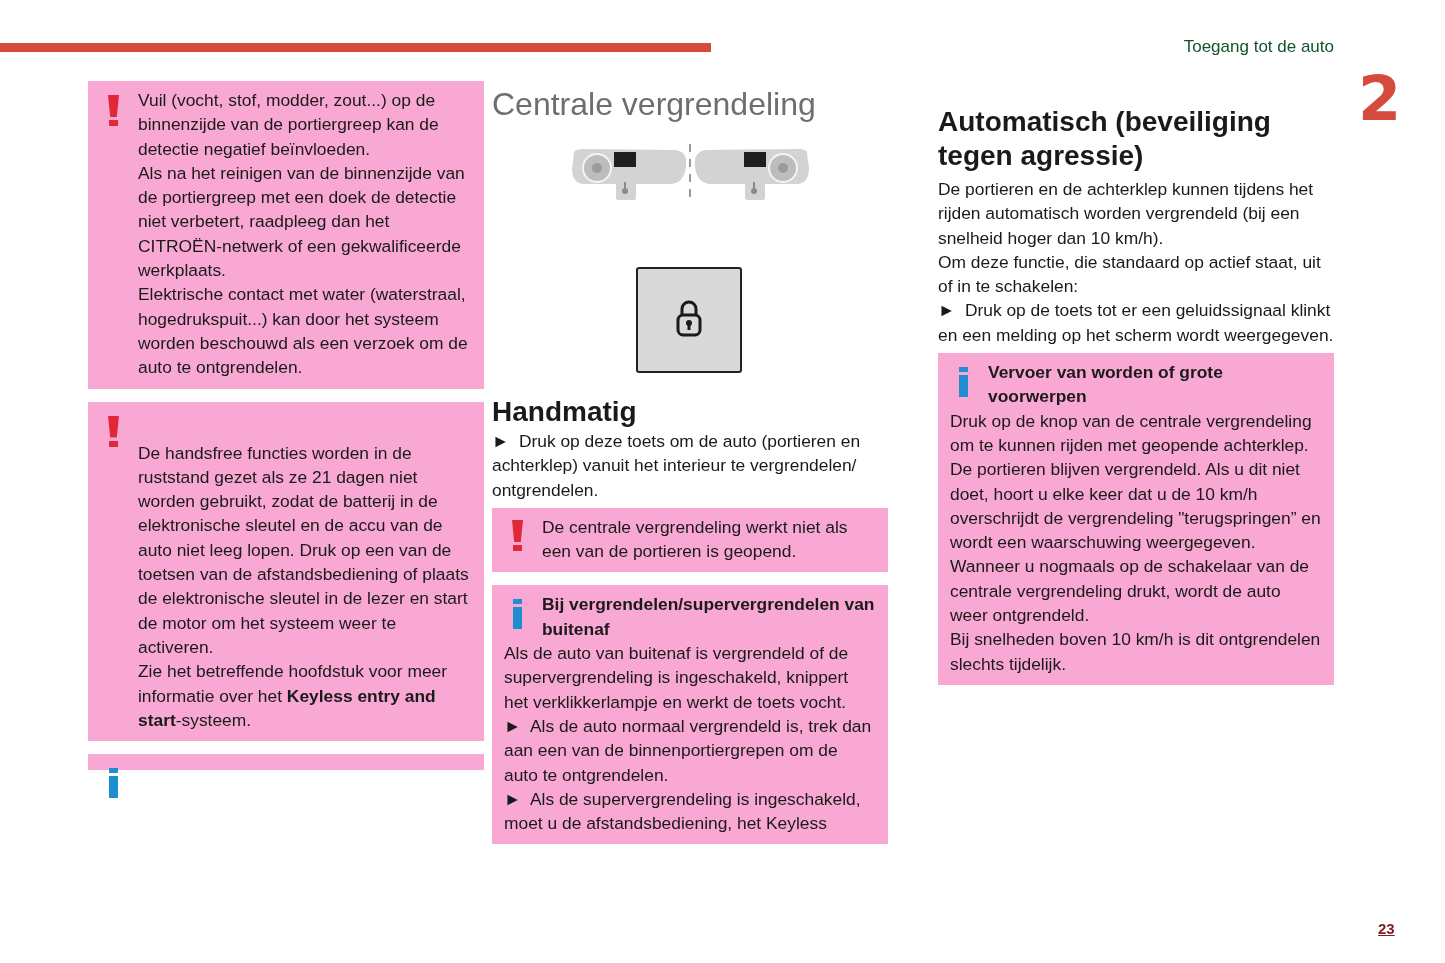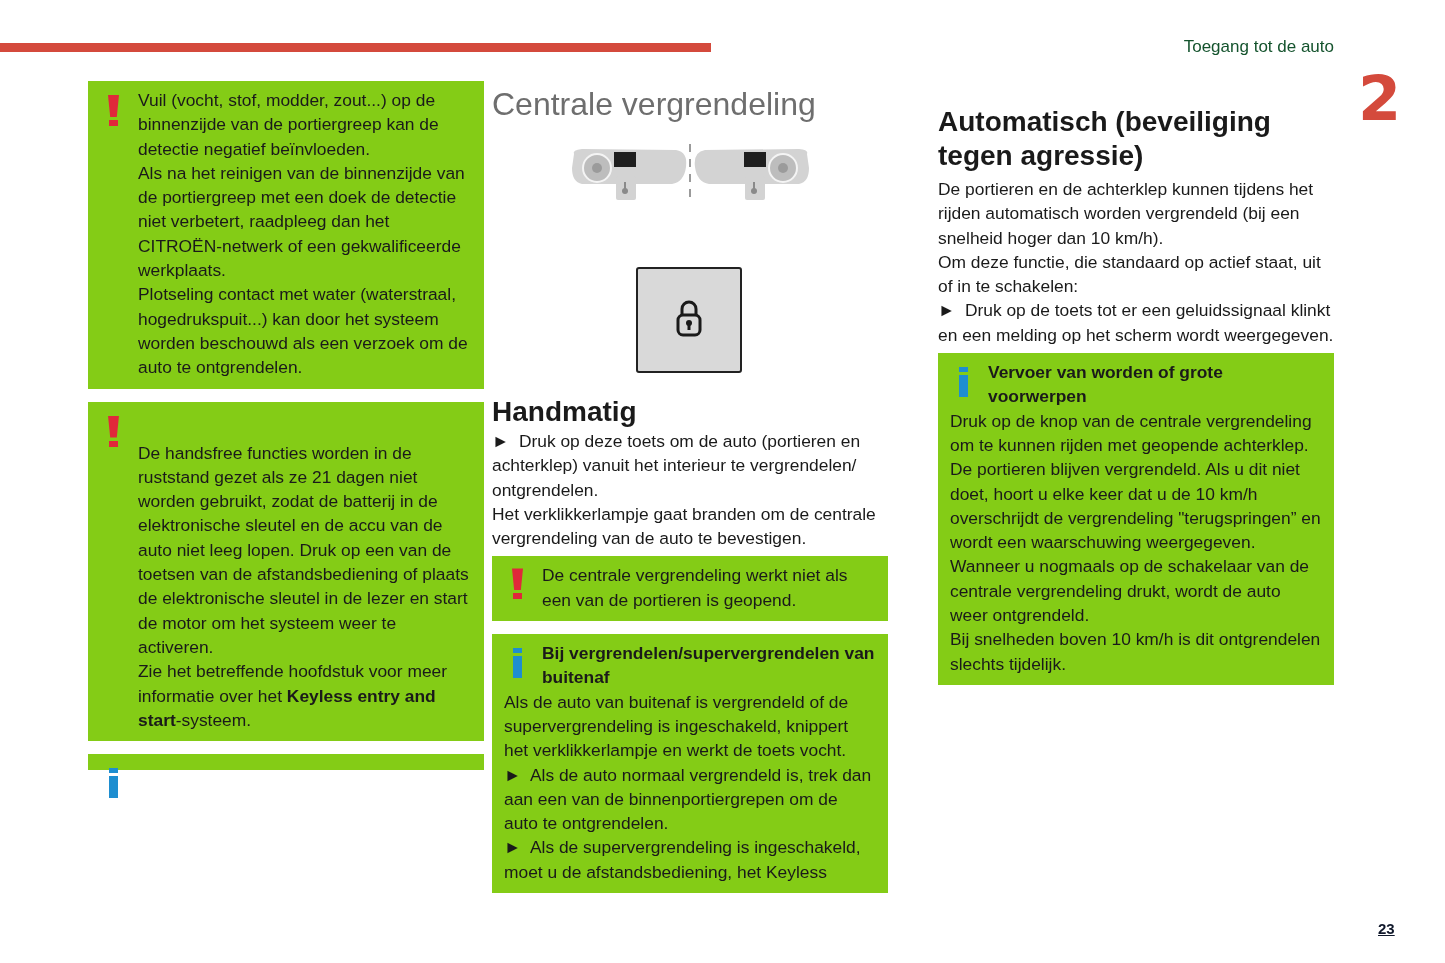--- a/index.html
+++ b/index.html
@@ -2,28 +2,28 @@
 <html><head>
 <meta charset="utf-8">
 <style>
   html, body { margin: 0; padding: 0; background: #ffffff; }
   body { width: 1445px; height: 963px; position: relative; overflow: hidden;
          font-family: "Liberation Sans", sans-serif; color: #1a1a1a; }
   .topbar { position: absolute; left: 0; top: 43px; width: 711px; height: 9px; background: #d44a3c; }
   .running-head { position: absolute; right: 111px; top: 37px; font-size: 17px; color: #14532d; }
   .chapter-num { position: absolute; left: 1358px; top: 68px; font-size: 62px; font-weight: bold; color: #d44a3c;
                  font-family: "DejaVu Sans", sans-serif; line-height: 1; }
-  .page-num { position: absolute; left: 1378px; top: 920px; font-size: 15px; font-weight: bold; color: #0f172a; text-decoration: underline; }
+  .page-num { position: absolute; left: 1378px; top: 920px; font-size: 15px; font-weight: bold; color: #7f1d1d; text-decoration: underline; }
 
   .col { position: absolute; top: 81px; width: 396px; }
   .col1 { left: 88px; }
   .col2 { left: 492px; }
   .col3 { left: 938px; }
 
-  .box { background: #84cc16; padding: 7px 12px 9px 12px; font-size: 17.4px; line-height: 24.3px; margin-bottom: 13px; position: relative; }
+  .box { background: #f9a8d4; padding: 7px 12px 9px 12px; font-size: 17.4px; line-height: 24.3px; margin-bottom: 13px; position: relative; }
   .box p { margin: 0; }
   .box .indent { padding-left: 38px; }
   .icon-excl { position: absolute; left: 20px; top: 14px; width: 11px; height: 32px; }
   .icon-excl .bar { position: absolute; left: 0; top: 0; width: 11px; height: 22px; background: #e0283a; clip-path: polygon(0 0,100% 0,80% 100%,20% 100%); }
   .icon-excl .dot { position: absolute; left: 1px; top: 25px; width: 9px; height: 6px; background: #e0283a; }
   .icon-info { position: absolute; left: 21px; top: 14px; width: 9px; height: 32px; }
   .icon-info .dot { position: absolute; left: 0; top: 0; width: 9px; height: 5px; background: #1e8ed0; }
   .icon-info .stem { position: absolute; left: 0; top: 8px; width: 9px; height: 22px; background: #1e8ed0; }
   b { font-weight: bold; }
 
@@ -44,21 +44,21 @@
 
 <div class="col col1">
   <div class="box">
     <span class="icon-excl">
         <span class="bar"></span>
         <span class="dot"></span>
       </span>
     <p class="indent" style="padding-left:38px;text-indent:0;">
       <span>Vuil (vocht, stof, modder, zout...) op de binnenzijde van de portiergreep kan de detectie negatief beïnvloeden.</span><br>
       <span>Als na het reinigen van de binnenzijde van de portiergreep met een doek de detectie niet verbetert, raadpleeg dan het CITROËN-netwerk of een gekwalificeerde werkplaats.</span><br>
-      <span>Plotseling contact met water (waterstraal, hogedrukspuit...) kan door het systeem worden beschouwd als een verzoek om de auto te ontgrendelen.</span>
+      <span>Elektrische contact met water (waterstraal, hogedrukspuit...) kan door het systeem worden beschouwd als een verzoek om de auto te ontgrendelen.</span>
     </p>
   </div>
 
   <div class="box">
     <span class="icon-excl">
         <span class="bar"></span>
         <span class="dot"></span>
       </span>
     <p style="padding-left:38px;margin-top:32px;">
       <span>De handsfree functies worden in de ruststand gezet als ze 21 dagen niet worden gebruikt, zodat de batterij in de elektronische sleutel en de accu van de auto niet leeg lopen. Druk op een van de toetsen van de afstandsbediening of plaats de elektronische sleutel in de lezer en start de motor om het systeem weer te activeren.</span><br>
@@ -109,21 +109,20 @@
         <rect x="2" y="16" width="22" height="20" rx="5" fill="none" stroke="#1a1a1a" stroke-width="3"></rect>
         <circle cx="13" cy="24" r="3" fill="#1a1a1a"></circle>
           <rect x="11.5" y="25" width="3" height="6" fill="#1a1a1a"></rect>
       </svg>
     </div>
   </div>
   <h2 class="h-sub" style="margin-top:61px;">Handmatig</h2>
   <p class="body-text">
     <span>►</span>&nbsp;
     <span>Druk op deze toets om de auto (portieren en achterklep) vanuit het interieur te vergrendelen/ ontgrendelen.</span><br>
-    <span>Het verklikkerlampje gaat branden om de centrale vergrendeling van de auto te bevestigen.</span>
   </p>
   <div class="box" style="margin-top:6px;">
     <span class="icon-excl" style="top:12px;">
         <span class="bar"></span>
         <span class="dot"></span>
       </span>
     <p style="padding-left:38px;">De centrale vergrendeling werkt niet als een van de portieren is geopend.</p>
   </div>
   <div class="box">
     <span class="icon-info">

